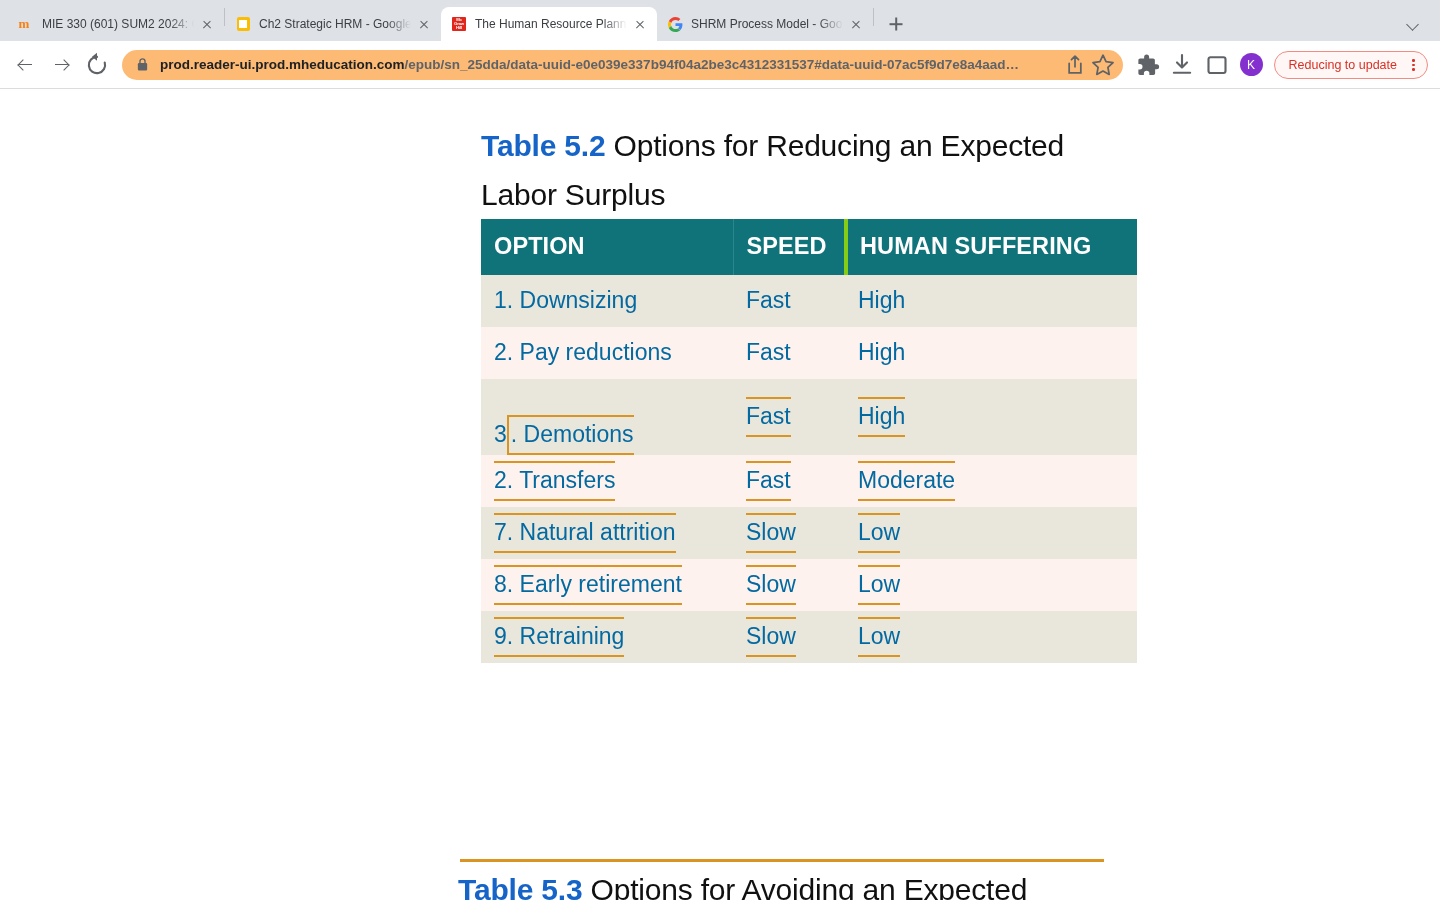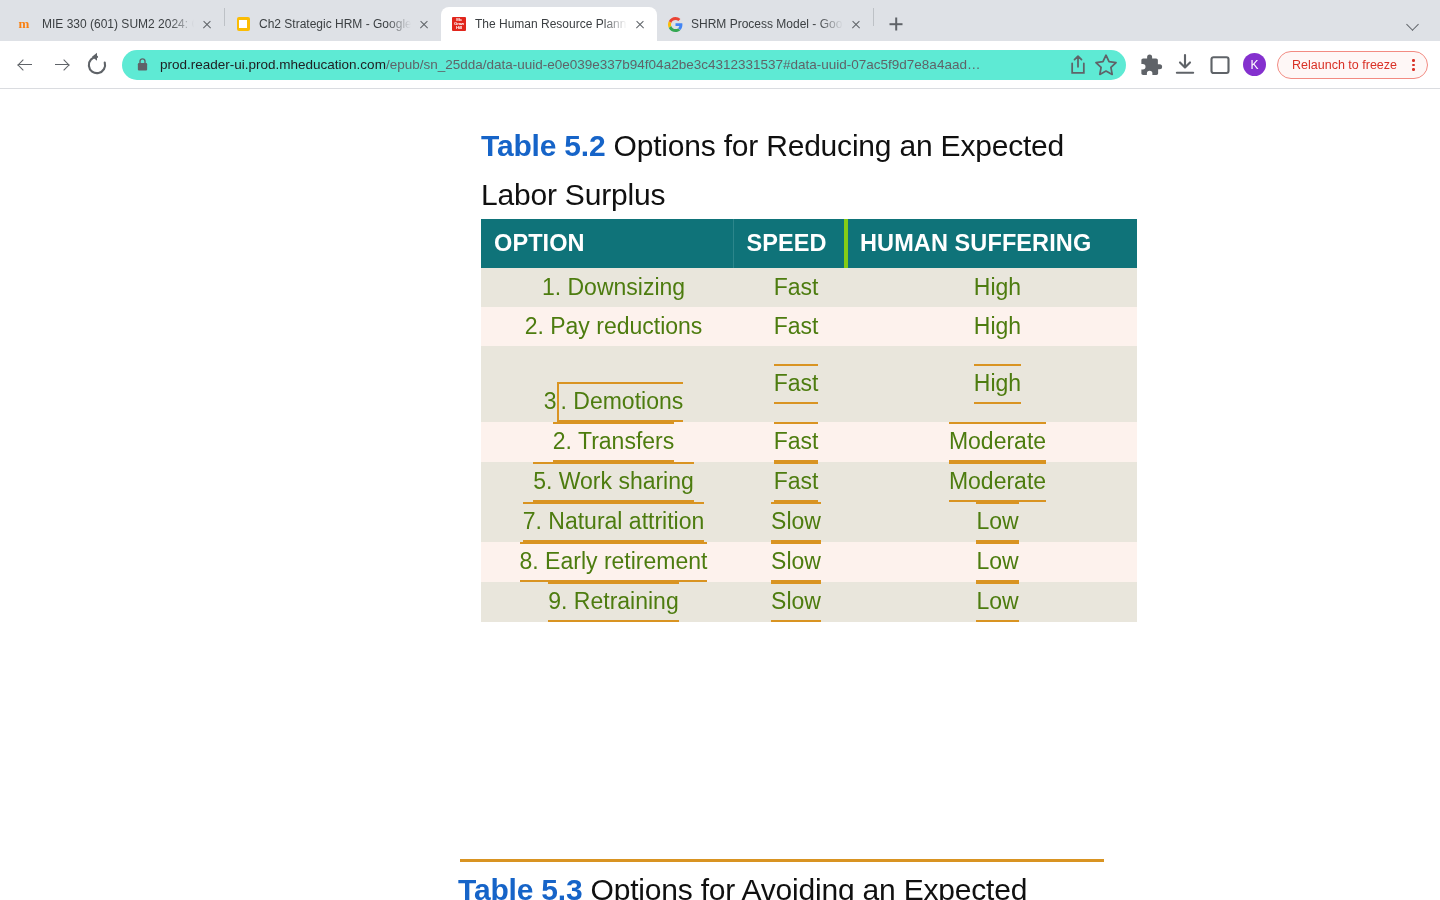--- a/index.html
+++ b/index.html
@@ -118,23 +118,23 @@
     content: ""; position: absolute; left: 14px; top: 11px;
     width: 7px; height: 7px;
     border-right: 1.6px solid #5f6368; border-top: 1.6px solid #5f6368;
     transform: rotate(45deg);
   }
   .nav-btn.reload {
     margin-right: 10px;
   }
 
   .omnibox {
-    flex: 1 1 auto; height: 30px; background: #5eead4;
+    flex: 1 1 auto; height: 30px; background: #fdba74;
     border-radius: 16px; display: flex; align-items: center;
-    padding: 0 6px 0 14px; min-width: 0; margin-right: 4px;
+    padding: 0 6px 0 14px; min-width: 0; margin-right: 4px; font-weight: bold;
   }
   .lock-icon { width: 13px; height: 15px; flex: 0 0 13px; margin-right: 11px; }
   .url-text {
     flex: 1 1 auto; font-size: 13.5px; color: #202124;
     white-space: nowrap; overflow: hidden; line-height: 16px;
   }
   .url-text .dim { color: #5f6368; }
   .omni-btn { width: 28px; height: 28px; flex: 0 0 28px; position: relative; }
   .tb-icon { width: 30px; height: 30px; flex: 0 0 30px; margin-left: 5px; position: relative; }
   .avatar {
@@ -174,26 +174,26 @@
     font-size: 30px; line-height: 49px; color: #101010;
     letter-spacing: -0.2px;
   }
   .tbl-caption .tnum { color: #1664c8; font-weight: bold; }
 
   table.t52 {
     position: absolute; left: 469px; top: 130px;
     width: 656px; border-collapse: collapse; table-layout: fixed;
   }
   table.t52 th, table.t52 td {
-    padding: 0; height: 39px; vertical-align: middle;
-    font-size: 23px; color: #4d7c0f; line-height: 1.1; text-align: center;
+    padding: 0; height: 52px; vertical-align: middle;
+    font-size: 23px; color: #0369a1; line-height: 1.1;
   }
   table.t52 thead th {
     background: #0f7379; color: #ffffff;
-    font-weight: bold; font-size: 23.5px; height: 49px;
+    font-weight: bold; font-size: 23.5px; height: 56px;
     text-align: left; letter-spacing: 0.1px;
   }
   table.t52 thead th.c1 { padding-left: 13px; }
   table.t52 thead th.c2 { padding-left: 13px; border-left: 1px solid #2c868b; }
   table.t52 thead th.c3 { padding-left: 12px; border-left: 4px solid #84cc16; }
   table.t52 td.c1 { padding-left: 13px; }
   table.t52 td.c2 { padding-left: 13px; }
   table.t52 td.c3 { padding-left: 12px; }
   table.t52 tbody tr.odd  { background: #e9e6dc; }
   table.t52 tbody tr.even { background: #fdf2ed; }
@@ -321,21 +321,21 @@
     </div>
     <div class="tb-icon">
       <svg width="30" height="30" viewBox="0 0 24 24">
         <rect x="5.2" y="5.8" width="13.6" height="12.6" rx="1.6" fill="none" stroke="#5f6368" stroke-width="1.7"></rect>
       </svg>
     </div>
 
     <div class="avatar">K</div>
 
     <div class="relaunch">
-      <span>Relaunch to freeze</span>
+      <span>Reducing to update</span>
       <span class="kebab">
           <i></i>
           <i></i>
           <i></i>
         </span>
     </div>
   </div>
   <div class="chrome-divider"></div>
 
   <div class="page">
@@ -366,25 +366,20 @@
             <td class="c1"><span style="display:inline-block">3</span><span class="hl boxed">. Demotions</span></td>
             <td class="c2"><span class="hl">Fast</span></td>
             <td class="c3"><span class="hl">High</span></td>
           </tr>
           <tr class="even">
             <td class="c1"><span class="hl">2. Transfers</span></td>
             <td class="c2"><span class="hl">Fast</span></td>
             <td class="c3"><span class="hl">Moderate</span></td>
           </tr>
           <tr class="odd">
-            <td class="c1"><span class="hl">5. Work sharing</span></td>
-            <td class="c2"><span class="hl">Fast</span></td>
-            <td class="c3"><span class="hl">Moderate</span></td>
-          </tr>
-          <tr class="odd">
             <td class="c1"><span class="hl">7. Natural attrition</span></td>
             <td class="c2"><span class="hl">Slow</span></td>
             <td class="c3"><span class="hl">Low</span></td>
           </tr>
           <tr class="even">
             <td class="c1"><span class="hl">8. Early retirement</span></td>
             <td class="c2"><span class="hl">Slow</span></td>
             <td class="c3"><span class="hl">Low</span></td>
           </tr>
           <tr class="odd">

